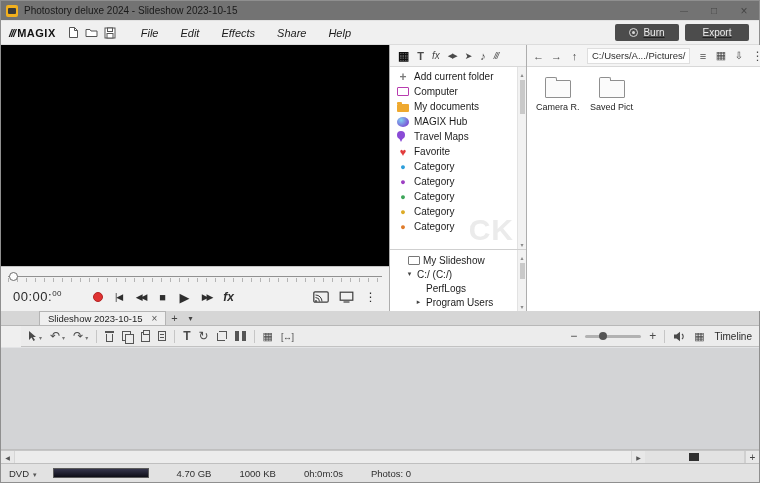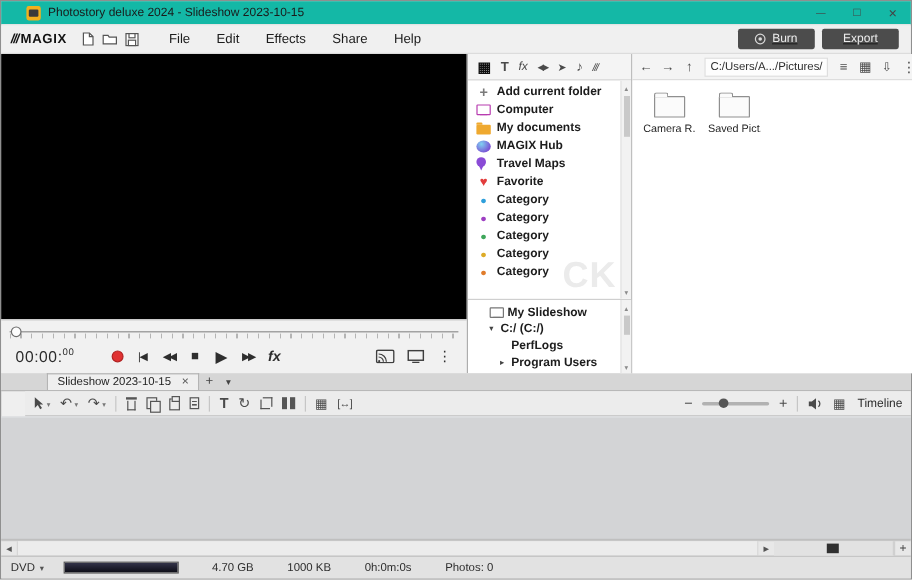--- a/index.html
+++ b/index.html
@@ -1,34 +1,34 @@
 <!DOCTYPE html>
 <html><head>
 <meta charset="utf-8">
 <style>
 * { margin:0; padding:0; box-sizing:border-box; }
 html,body { width:760px; height:483px; overflow:hidden; }
 body { font-family:"Liberation Sans", sans-serif; font-size:11px; color:#222; background:#bfbfbf; }
 .window { width:760px; height:483px; border:1px solid #8f8f8f; display:flex; flex-direction:column; background:#efefef; }
 
 
-.titlebar { flex:0 0 20px; background:#14b8a6; display:flex; align-items:center; padding-left:21px; border-bottom:1px solid #e3e3e3; }
+.titlebar { flex:0 0 20px; background:#737373; display:flex; align-items:center; padding-left:5px; border-bottom:1px solid #e3e3e3; }
 .app-icon { width:12px; height:12px; background:#f2b01e; border-radius:2px; margin-right:6px; position:relative; flex:0 0 12px; }
 .app-icon::after { content:""; position:absolute; inset:3px 2px 3px 2px; background:#3a3a3a; border-radius:1px; }
 .title-text { font-size:10px; color:#1a1a1a; }
 .win-controls { margin-left:auto; display:flex; height:100%; }
 .win-btn { width:30px; display:flex; align-items:center; justify-content:center; font-size:10px; color:#444; }
 .i-min::before{content:"—"; font-size:8px;} .i-max::before{content:"□"; font-size:10px;} .i-close::before{content:"×"; font-size:12px;}
 
 
 .menubar { flex:0 0 24px; background:#f0f0f0; display:flex; align-items:center; padding:0 8px; border-bottom:1px solid #dcdcdc; }
 .brand { font-weight:bold; font-size:11px; letter-spacing:0.5px; margin-right:12px; color:#111; }
 .brand::before { content:"///"; font-style:italic; font-weight:bold; margin-right:2px; letter-spacing:-1px; }
 .doc-icon { margin-right:6px; display:inline-flex; align-items:center; }
-.menu-list { display:flex; margin-left:8px; }
+.menu-list { display:flex; margin-left:8px;font-style:italic; }
 .menu-item { padding:0 11px; font-size:11px; color:#1c1c1c; }
 .mb-right { margin-left:auto; display:flex; gap:6px; padding-right:2px;text-decoration:underline; }
 .dark-btn { height:17px; min-width:64px; border:none; border-radius:2px; background:#4c4c4c; color:#ececec; font-size:10px; font-family:inherit; display:inline-flex; align-items:center; justify-content:center; gap:5px; padding:0 10px; }
 .burn-ring { width:9px; height:9px; border-radius:50%; border:1.5px solid #d9d9d9; position:relative; }
 .burn-ring::after { content:""; position:absolute; inset:2px; border-radius:50%; background:#d9d9d9; }
 
 
 .main { flex:0 0 266px; display:flex; min-height:0; }
 .col1 { width:388px; flex:0 0 388px; display:flex; flex-direction:column; }
 .preview { flex:1; background:#000; }
@@ -63,21 +63,21 @@
 .mp-fx::before{content:"fx"; font-style:italic; font-size:10px;}
 .mp-trans::before{content:"◀▶"; font-size:7px; letter-spacing:-1px;}
 .mp-ptr::before{content:"➤"; font-size:9px;}
 .mp-music::before{content:"♪"; font-size:11px;}
 .mp-mixer::before{content:"///"; font-style:italic; font-size:9px; letter-spacing:-1px;}
 
 .tree-wrap { flex:1; position:relative; overflow:hidden; padding:2px 10px 0 0; }
 .watermark { position:absolute; right:12px; bottom:2px; font-size:30px; font-weight:bold; color:#ebebeb; letter-spacing:1px; z-index:0; }
 .tree-list { position:relative; z-index:1; }
 .tree-row { display:flex; align-items:center; gap:5px; height:15px; padding-left:7px; }
-.tree-label { font-size:10px; color:#1c1c1c; white-space:nowrap;font-weight:bold; }
+.tree-label { font-size:10px; color:#1c1c1c; white-space:nowrap; }
 .tico { width:12px; flex:0 0 12px; display:inline-flex; align-items:center; justify-content:center; }
 .ic-plus::before{content:"+"; font-size:12px; font-weight:bold;}
 .ic-dot::before{content:"●"; font-size:9px;}
 .ic-heart::before{content:"♥"; font-size:11px;}
 .ic-monitor{width:11px;height:9px;position:relative;display:inline-block;}
 .ic-monitor::before{content:"";position:absolute;top:0;left:0;right:0;height:7px;border:1px solid currentColor;border-radius:1px;}
 .ic-monitor::after{content:"";position:absolute;bottom:0;left:3px;right:3px;height:1px;background:currentColor;}
 .ic-folder{width:11px;height:8px;background:currentColor;border-radius:1px;position:relative;display:inline-block;margin-top:2px;}
 .ic-folder::before{content:"";position:absolute;top:-2px;left:0;width:5px;height:2px;background:currentColor;border-radius:1px 1px 0 0;}
 .ic-hub{width:10px;height:10px;border-radius:50%;background:radial-gradient(circle at 35% 30%, #7fd1f2, currentColor 75%);display:inline-block;}

